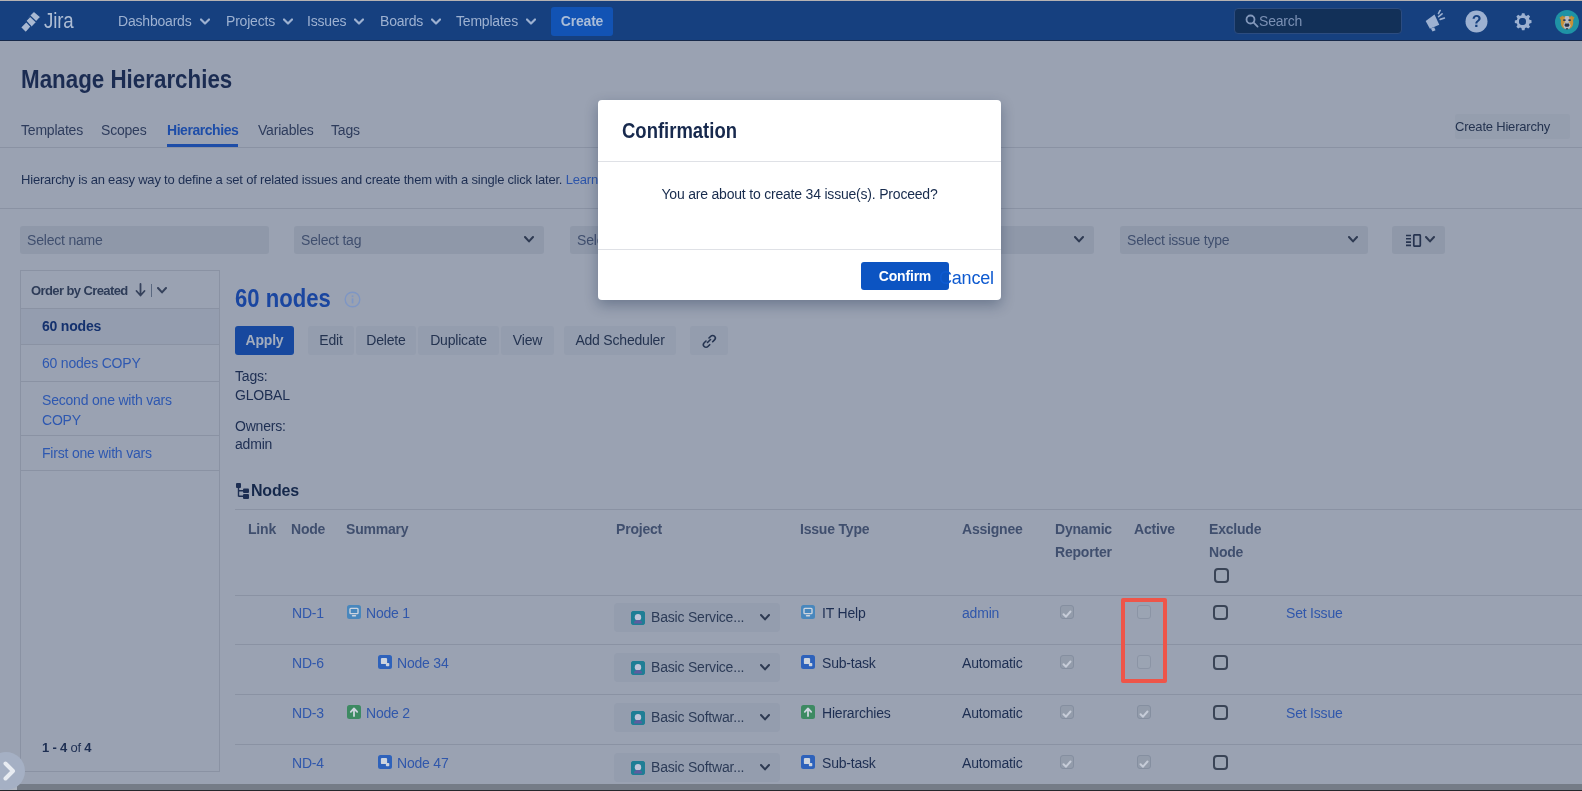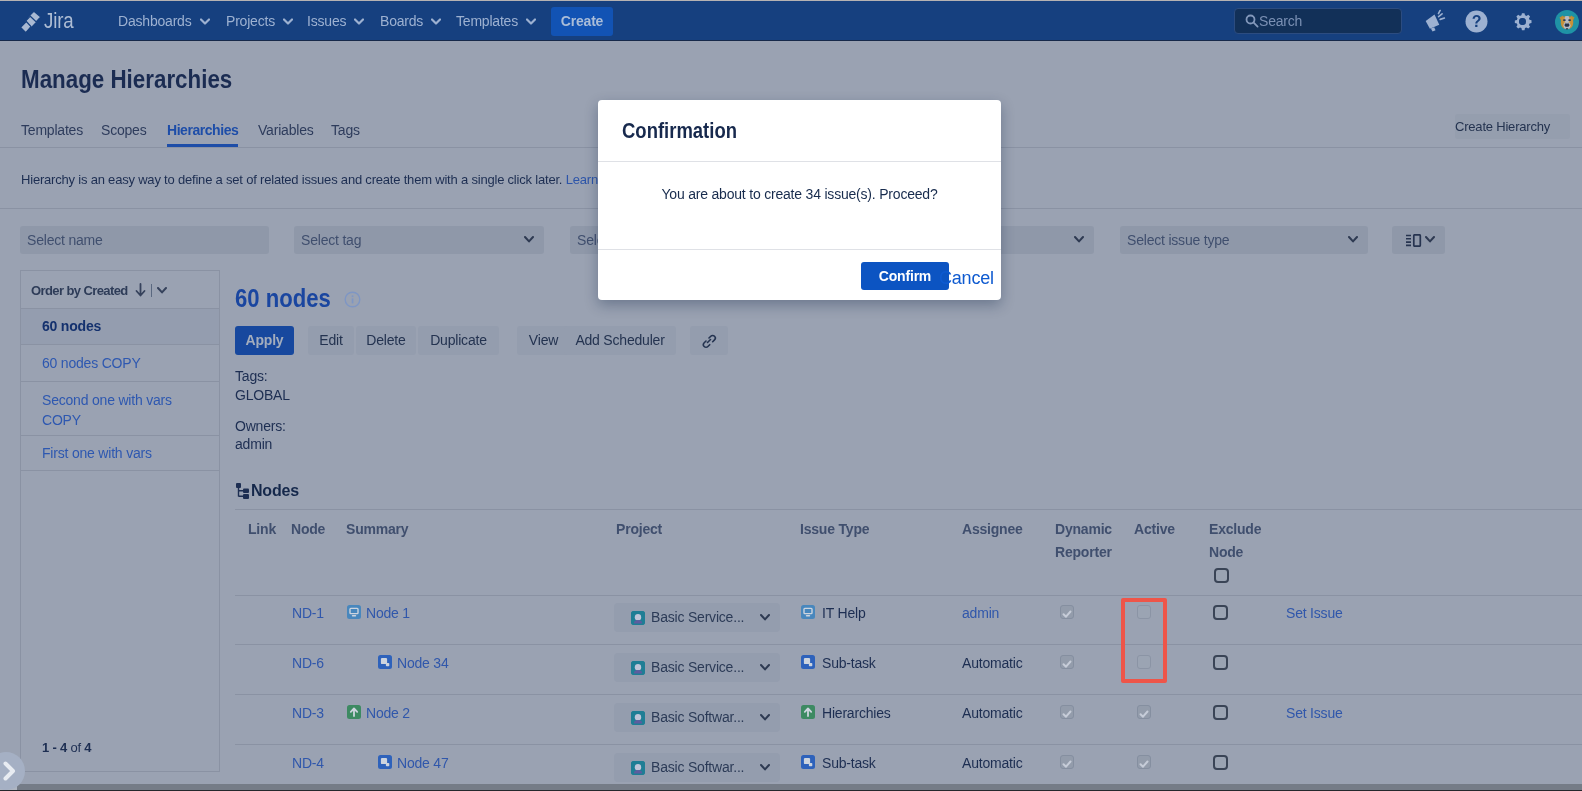--- a/index.html
+++ b/index.html
@@ -205,21 +205,21 @@
 <div id="title">60 nodes</div>
 <svg class="abs" style="left:344px;top:291px" width="17" height="17" viewBox="0 0 17 17">
     <circle cx="8.5" cy="8.5" r="7.3" stroke="#7e96c4" stroke-width="1.4" fill="none"></circle>
     <rect x="7.7" y="7.4" width="1.7" height="5" fill="#7e96c4"></rect>
     <rect x="7.7" y="4.4" width="1.7" height="1.7" fill="#7e96c4"></rect>
   </svg>
 <div class="btn" id="apply" style="left:235px;width:59px">Apply</div>
 <div class="btn" style="left:308px;width:46px">Edit</div>
 <div class="btn" style="left:356px;width:60px">Delete</div>
 <div class="btn" style="left:418px;width:81px">Duplicate</div>
-<div class="btn" style="left:517px;width:53px">View</div>
+<div class="btn" style="left:501px;width:53px">View</div>
 <div class="btn" style="left:564px;width:112px">Add Scheduler</div>
 <div class="btn" style="left:690px;width:38px"><svg style="margin-top:7px" width="16" height="16" viewBox="0 0 16 16">
       <path d="M6.5 9.5 9.5 6.5 M5 8 3.2 9.8a2.6 2.6 0 0 0 3.7 3.7L8.7 11.7 M8 5 9.8 3.2a2.6 2.6 0 0 1 3.7 3.7L11.7 8.7" stroke="#243350" stroke-width="1.6" fill="none" stroke-linecap="round"></path>
     </svg></div>
 <div class="lbl" style="top:368px">Tags:</div>
 <div class="lbl" style="top:387px">GLOBAL</div>
 <div class="lbl" style="top:418px">Owners:</div>
 <div class="lbl" style="top:436px">admin</div>
 
 <svg class="abs" style="left:236px;top:483px" width="14" height="16" viewBox="0 0 14 16">

